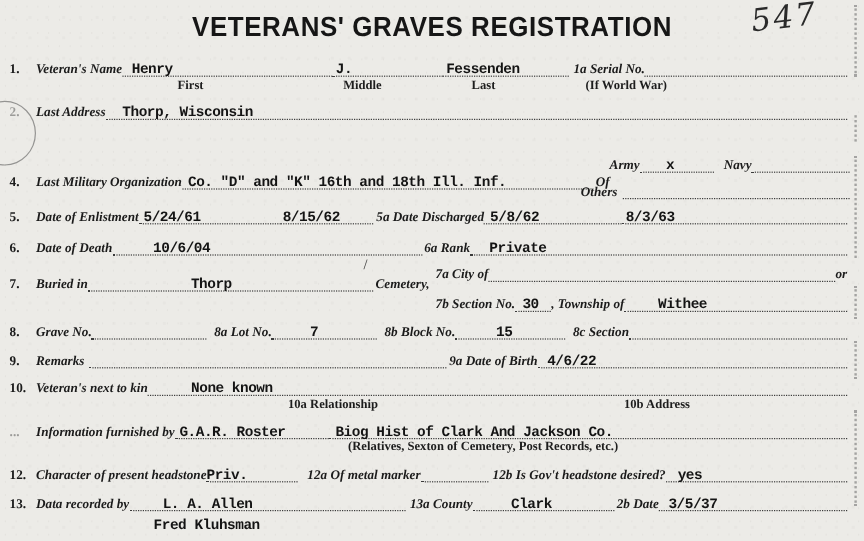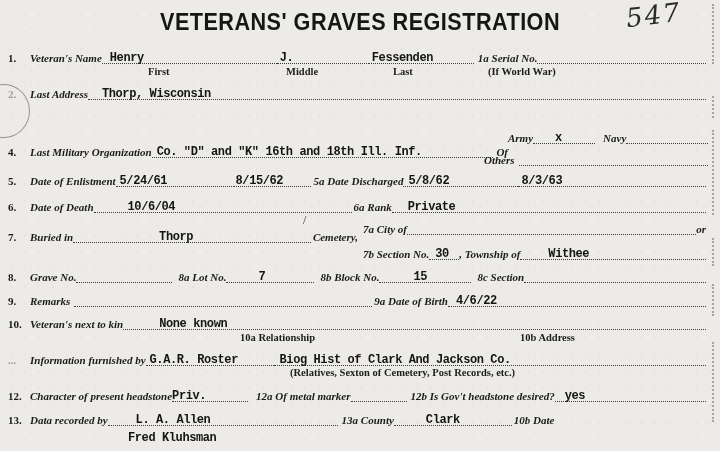--- a/index.html
+++ b/index.html
@@ -216,16 +216,19 @@
   <div class="row" style="top:412px">
     <span class="no">13.</span>
     <span class="lbl">Data recorded by</span>
     <span class="dots" style="width:230px">
         <span class="tv" style="padding-left:28px">L. A. Allen</span>
       </span>
     <span class="lbl ml4">13a County</span>
     <span class="dots" style="width:118px">
         <span class="tv" style="padding-left:32px">Clark</span>
       </span>
-    <span class="lbl ml2">10b Date</span>
+    <span class="lbl ml2">2b Date</span>
+    <span class="dots grow">
+        <span class="tv" style="padding-left:8px">3/5/37</span>
+      </span>
   </div>
   <span class="tv" style="position:absolute;top:432px;left:128px">Fred Kluhsman</span>
 </div>
 
 </body></html>

